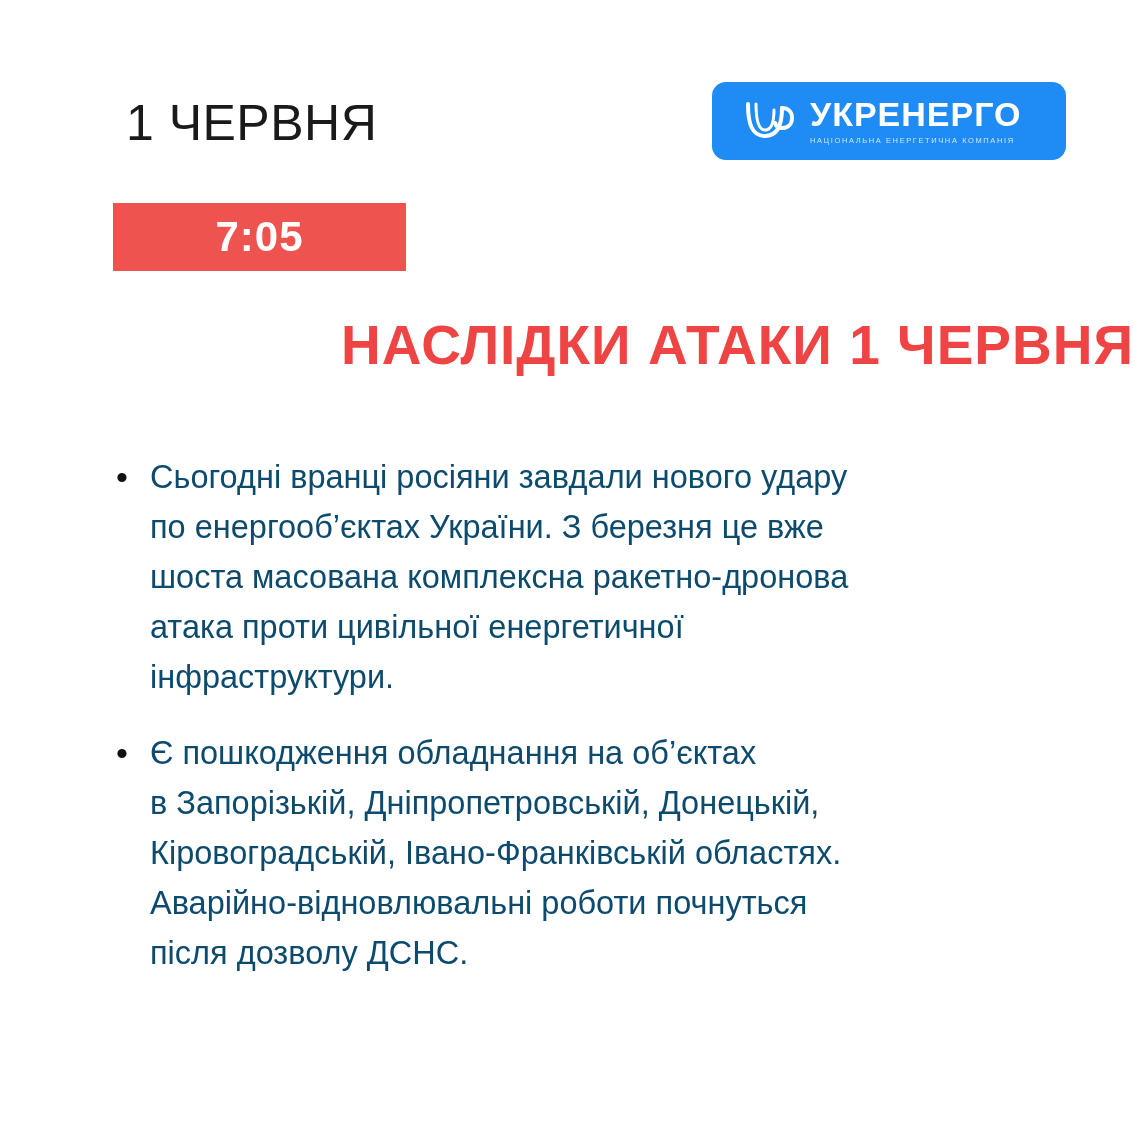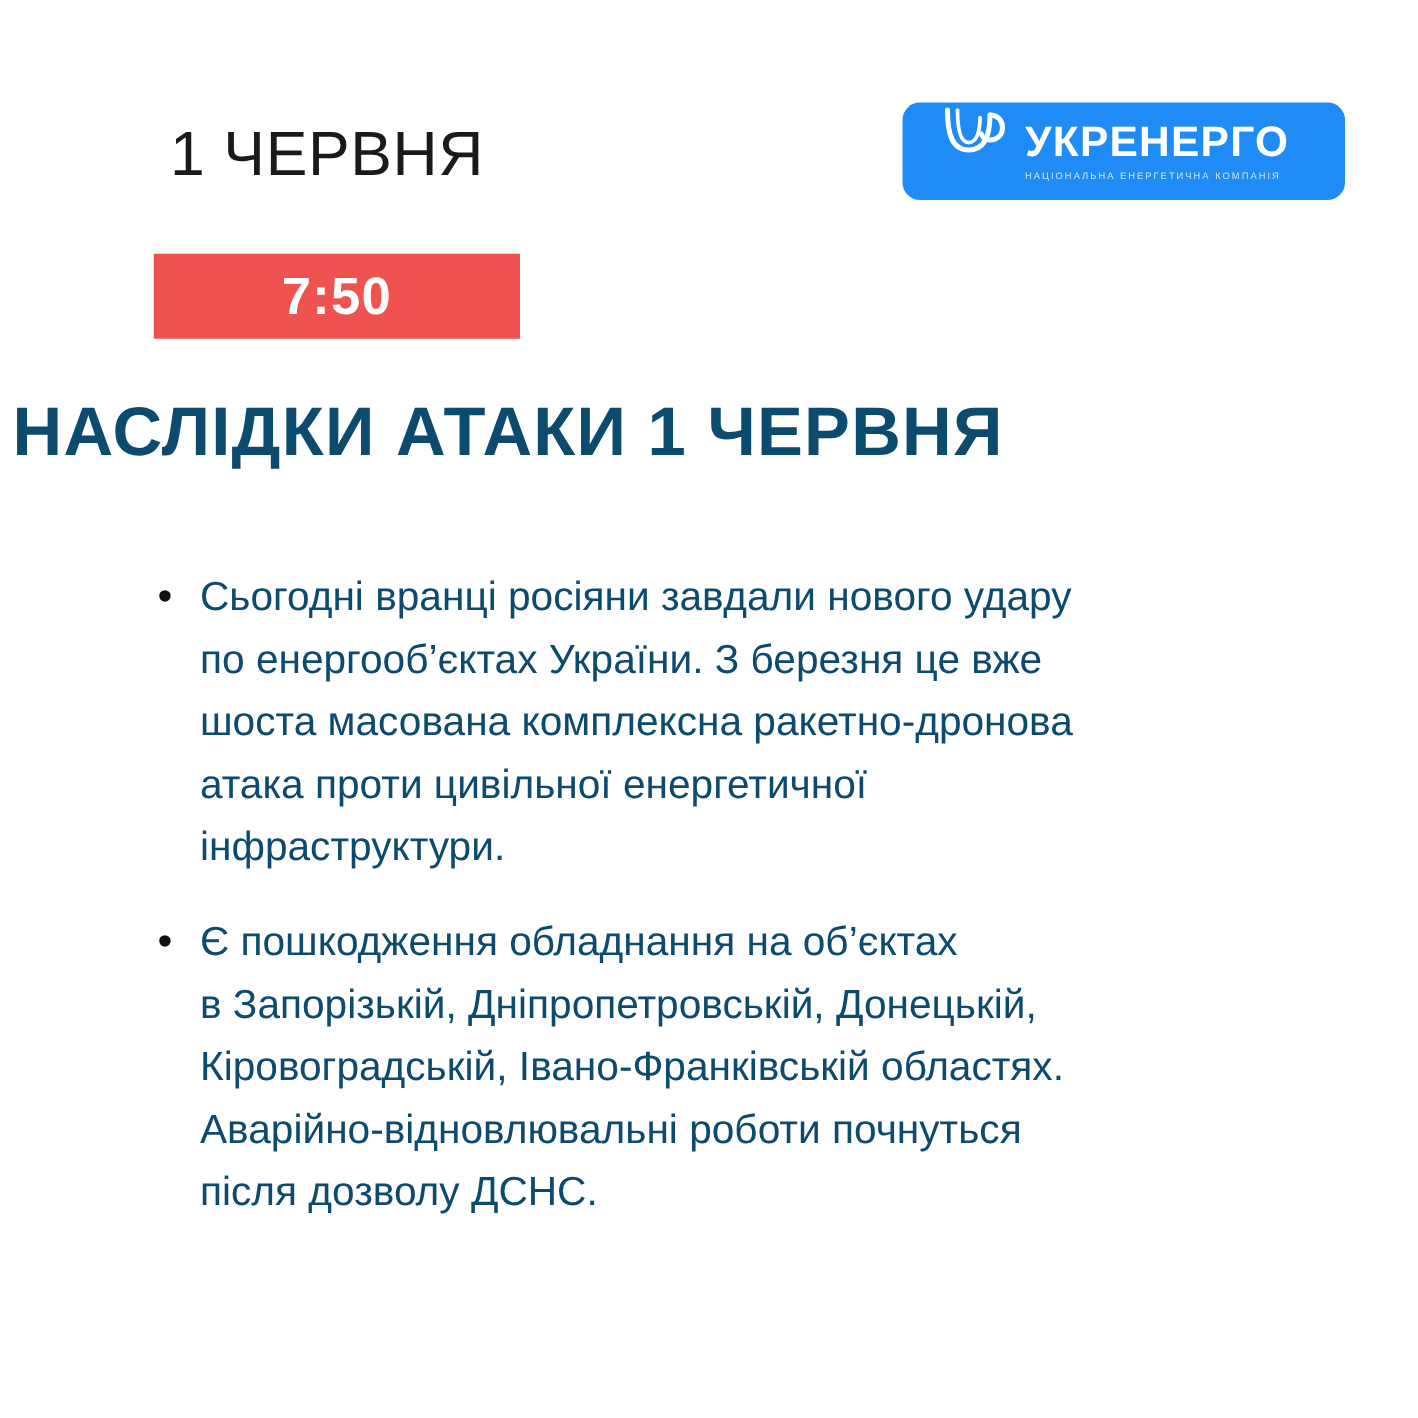--- a/index.html
+++ b/index.html
@@ -12,21 +12,20 @@
     background: #ffffff;
     font-family: "Liberation Sans", sans-serif;
     color: #111111;
     overflow: hidden;
   }
   .page {
     position: relative;
     width: 920px;
     height: 1134px;
     box-sizing: border-box;
-    margin-left: 10px;
   }
 
   
   .header {
     position: absolute;
     top: 78px;
     left: 0;
     width: 1134px;
     height: 110px;
   }
@@ -44,20 +43,21 @@
   
   .logo {
     position: absolute;
     right: 68px;
     top: 4px;
     width: 354px;
     height: 78px;
     background: #1f8bf5;
     border-radius: 14px;
     display: flex;
+    align-items: center;
     padding-left: 26px;
     box-sizing: border-box;
   }
   .logo-mark {
     width: 60px;
     height: 46px;
     flex: 0 0 auto;
     display: flex;
     align-items: center;
     justify-content: center;
@@ -102,25 +102,25 @@
     font-weight: bold;
     letter-spacing: 1px;
   }
 
   
   .title {
     position: absolute;
     top: 313px;
     left: 0;
     width: 1134px;
-    text-align: left;
+    text-align: right;
     font-size: 55px;
     font-weight: bold;
     letter-spacing: 1px;
-    color: #0c4a6e;
+    color: #ef4444;
   }
 
   
   .content {
     position: absolute;
     top: 452px;
     left: 110px;
     width: 900px;
   }
   .bullet-row {
@@ -163,21 +163,21 @@
         </svg>
       </div>
       <div class="logo-text">
         <div class="logo-title">УКРЕНЕРГО</div>
         <div class="logo-sub">Національна енергетична компанія</div>
       </div>
     </div>
   </div>
 
   <div class="time-badge">
-    <span>7:50</span>
+    <span>7:05</span>
   </div>
 
   <div class="title">НАСЛІДКИ АТАКИ 1 ЧЕРВНЯ</div>
 
   <div class="content">
 
     <div class="bullet-row">
       <div class="bullet-dot">•</div>
       <div class="bullet-text">Сьогодні вранці росіяни завдали нового  удару
 по енергооб’єктах України. З березня це вже

